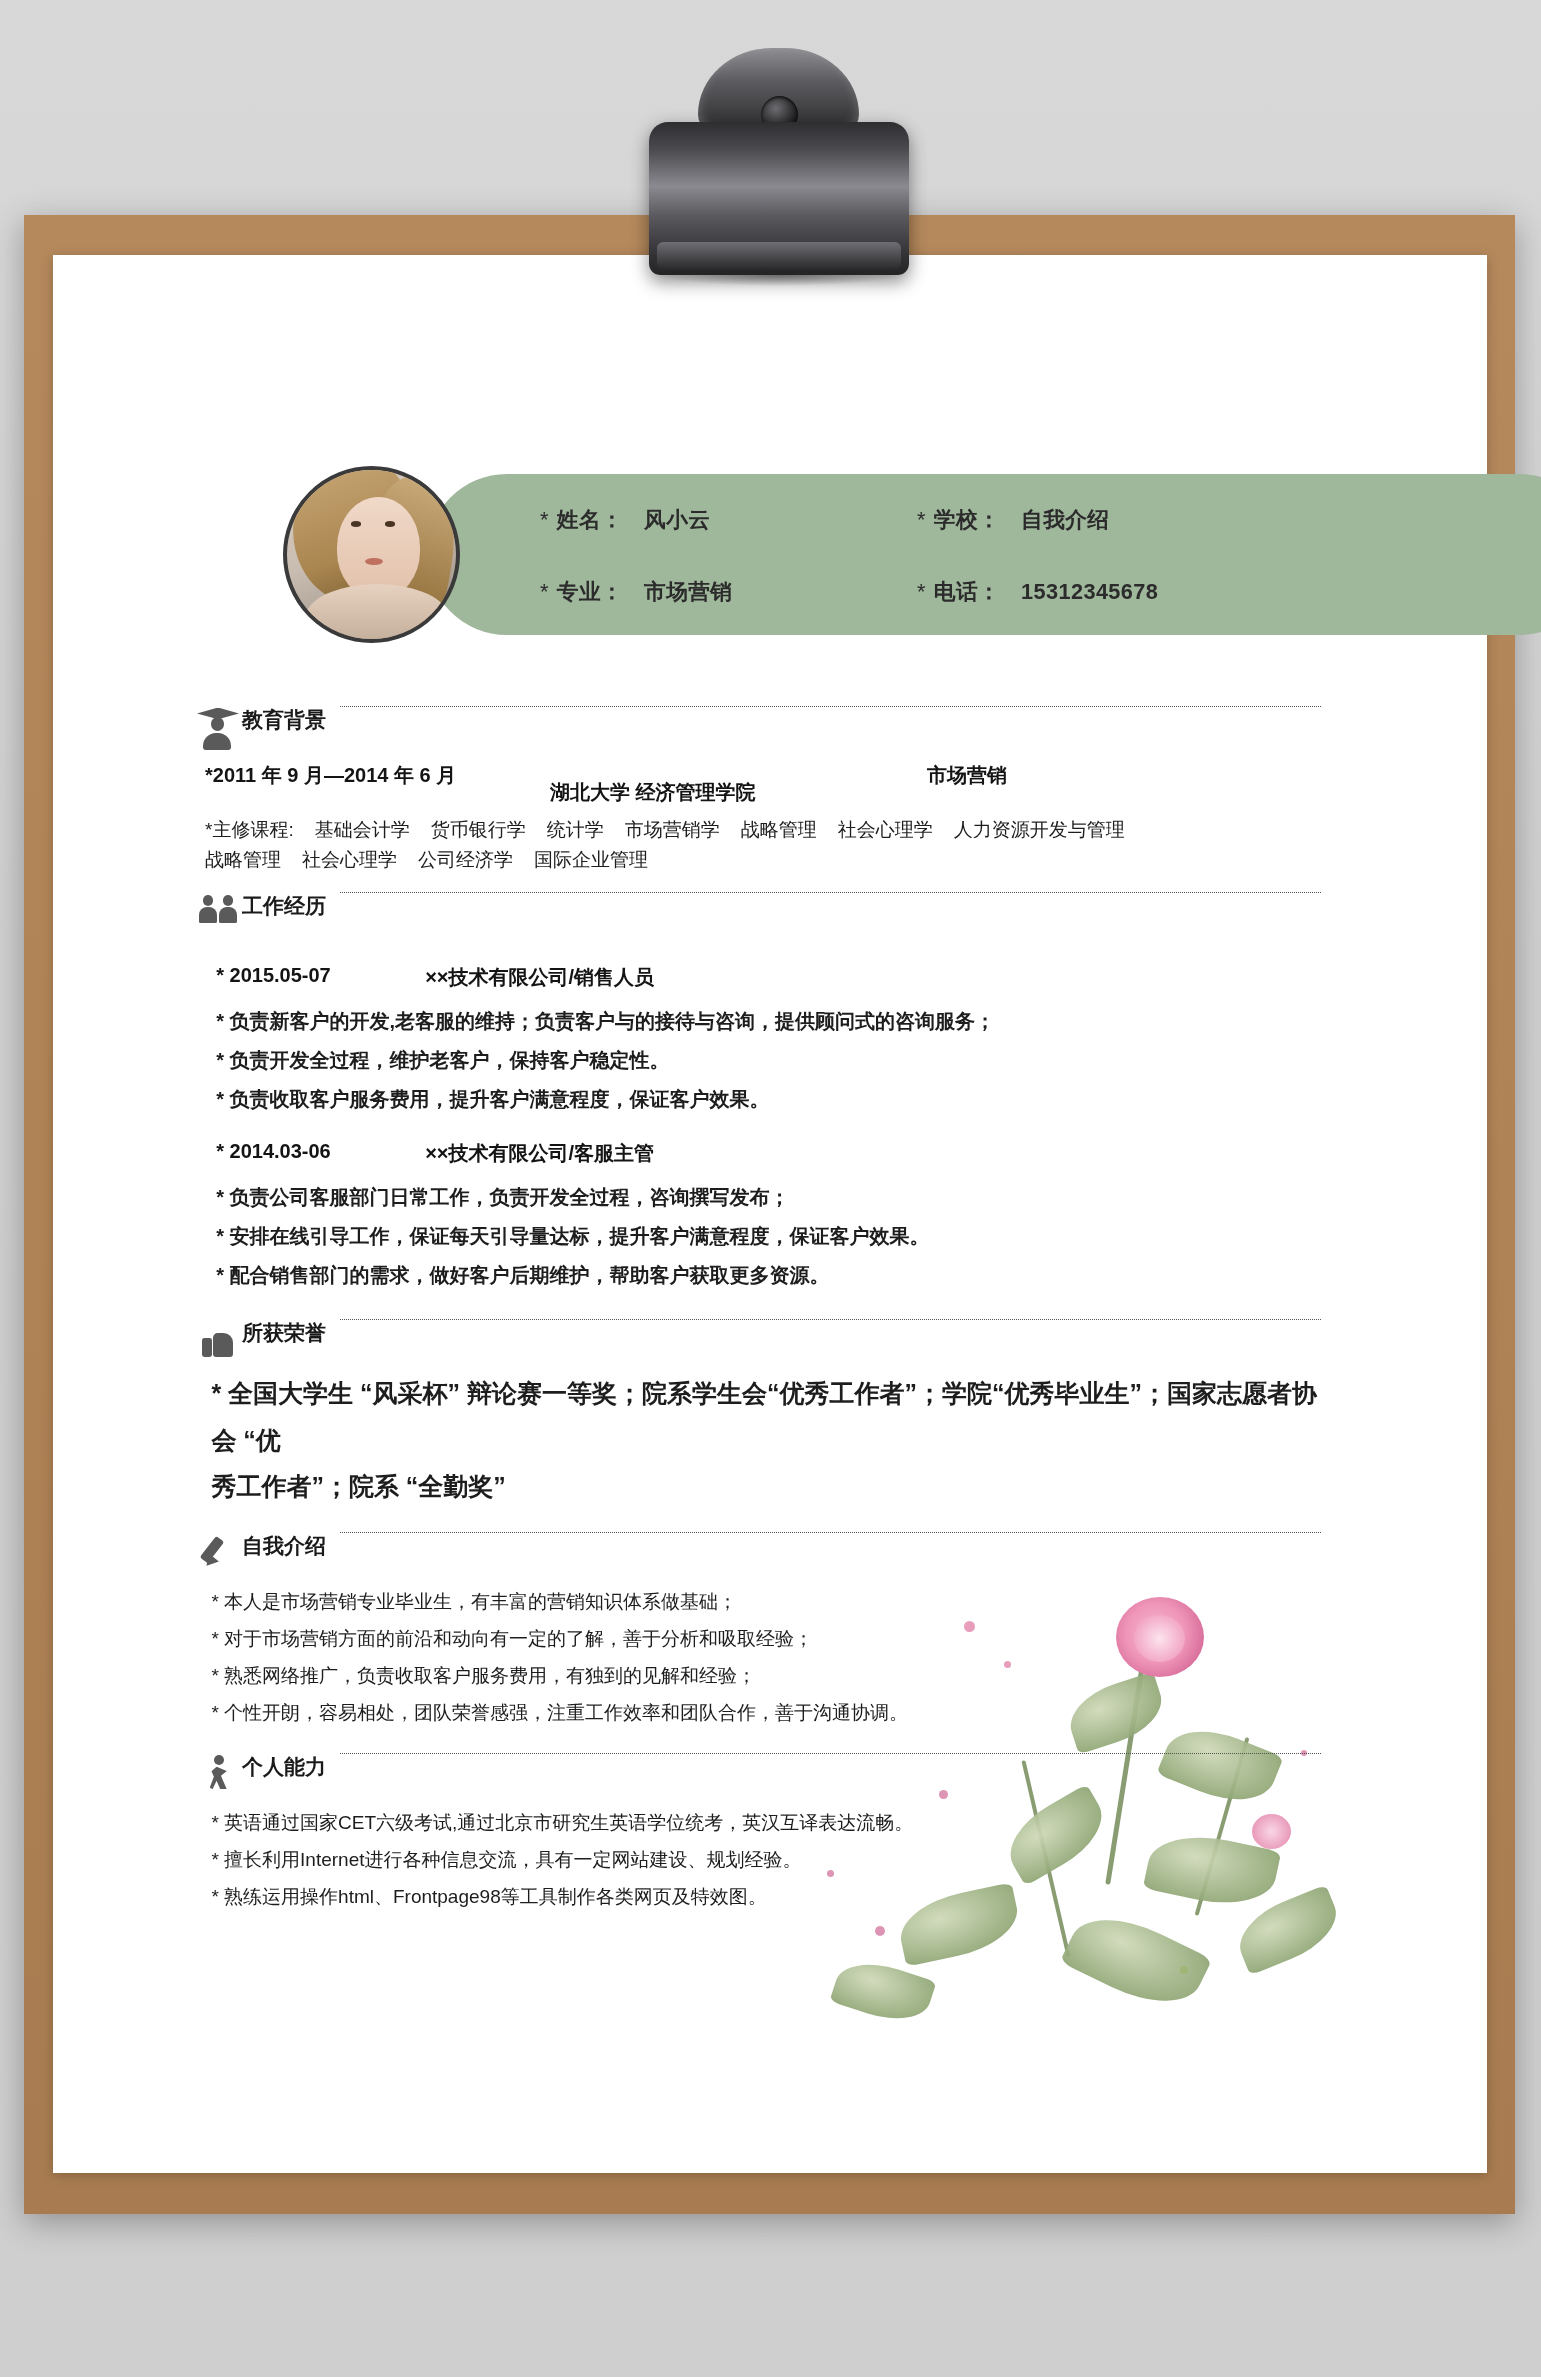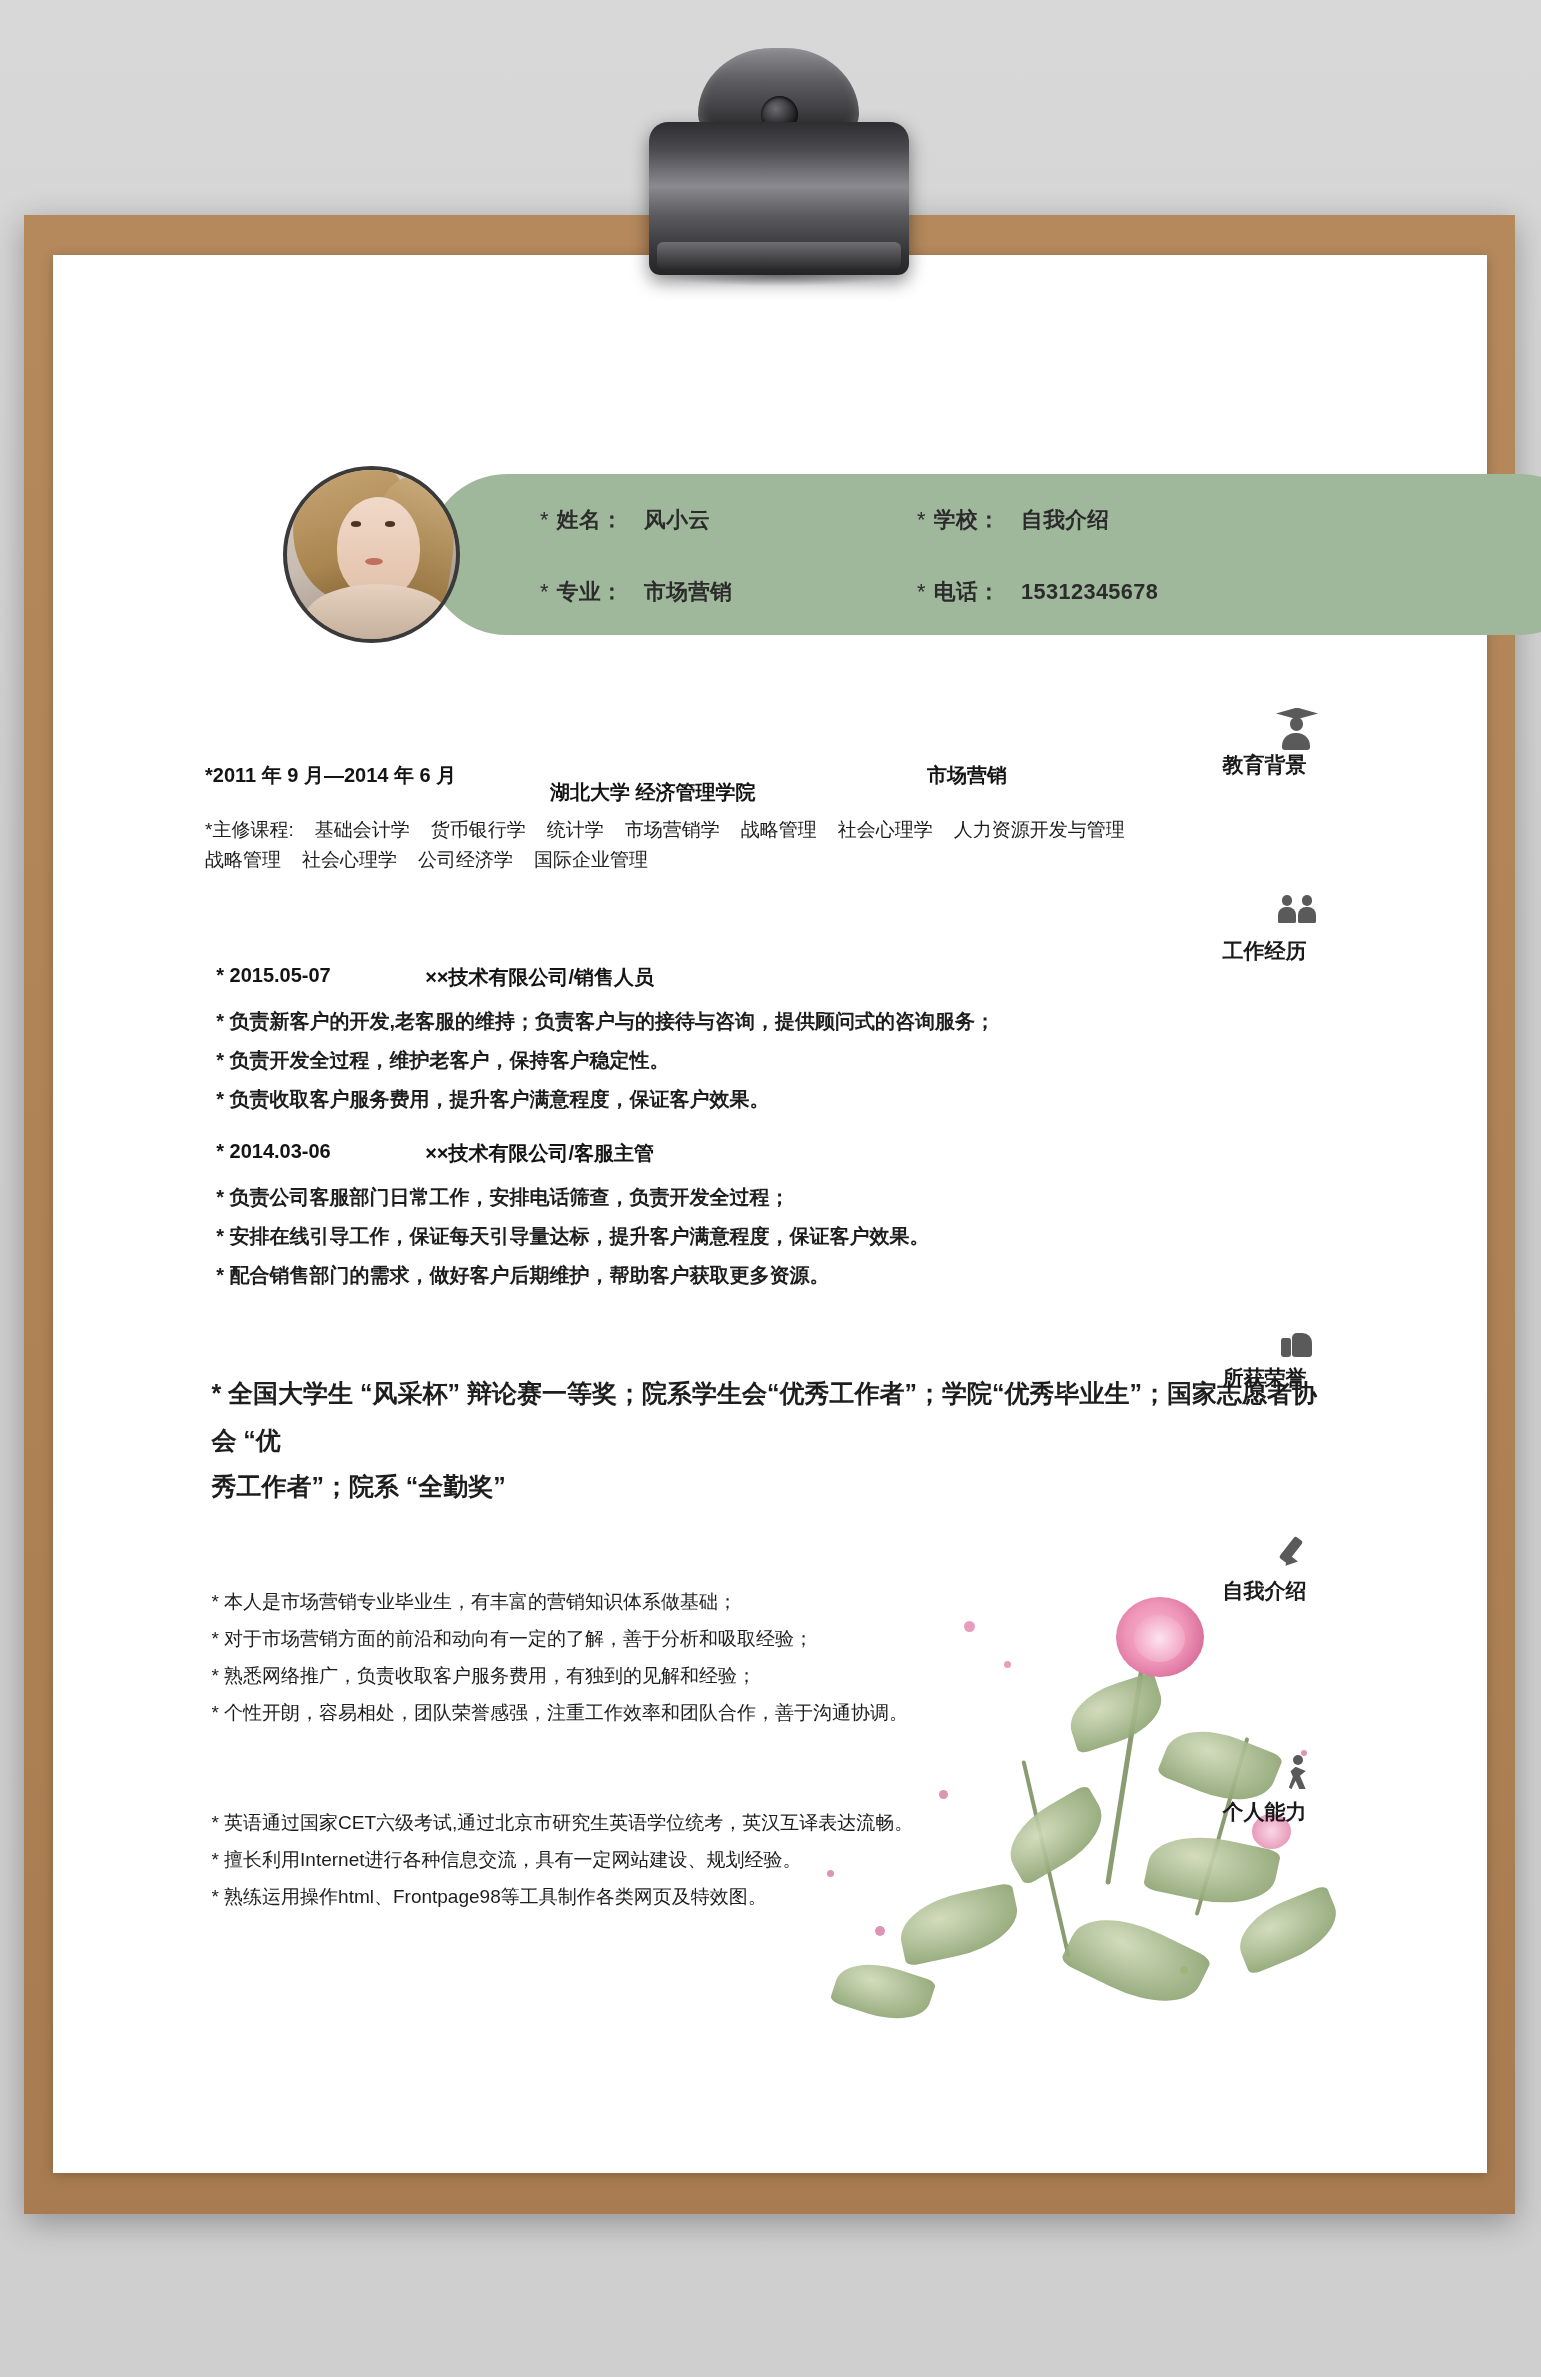--- a/index.html
+++ b/index.html
@@ -114,21 +114,21 @@
   }
   .hdr-field { font-size: 21.7px; color:#2b2b2b; font-weight: 700; letter-spacing: 0.4px; }
   .hdr-field .star { font-weight: 400; margin-right: 8px; }
   .hdr-field .lbl { font-weight: 700; }
   .hdr-field .val { font-weight: 700; margin-left: 21px; }
   .hdr-col2 { padding-left: 120px; }
 
   
   .content { position:absolute; left: 197px; top: 706px; width: 1124px; }
   .section { margin-bottom: 6.4px; }
-  .sec-head { display:flex; align-items:flex-end; height: 51px; flex-direction: column; }
+  .sec-head { display:flex; align-items:flex-start; height: 51px; }
   .sec-icon { width: 45px; height: 40px; position:relative; flex: 0 0 45px; }
   .sec-title { font-size: 21px; font-weight: 700; color:#1a1a1a; white-space:nowrap; margin-right: 14.4px;}
   .sec-rule { flex: 1 1 auto; border-top: 1.6px dotted #555; height: 0; }
   .sec-body { padding-left: 8px; }
 
   
   .ic-person {
     position:absolute; left: 6.4px; top: 4.8px; width: 27px; height: 32px;
   }
   .ic-person:before {
@@ -317,21 +317,21 @@
           </div>
           <div class="job-line">* 负责新客户的开发,老客服的维持；负责客户与的接待与咨询，提供顾问式的咨询服务；</div>
           <div class="job-line">* 负责开发全过程，维护老客户，保持客户稳定性。</div>
           <div class="job-line">* 负责收取客户服务费用，提升客户满意程度，保证客户效果。</div>
         </div>
         <div class="job">
           <div class="job-head">
             <div class="job-date">* 2014.03-06</div>
             <div class="job-company">××技术有限公司/客服主管</div>
           </div>
-          <div class="job-line">* 负责公司客服部门日常工作，安排电话筛查，负责开发全过程；</div>
+          <div class="job-line">* 负责公司客服部门日常工作，负责开发全过程，咨询撰写发布；</div>
           <div class="job-line">* 安排在线引导工作，保证每天引导量达标，提升客户满意程度，保证客户效果。</div>
           <div class="job-line">* 配合销售部门的需求，做好客户后期维护，帮助客户获取更多资源。</div>
         </div>
       </div>
     </div>
 
     <div class="section" style="margin-top:24px;">
       <div class="sec-head">
         <div class="sec-icon">
             <div class="ic-thumb"></div>

